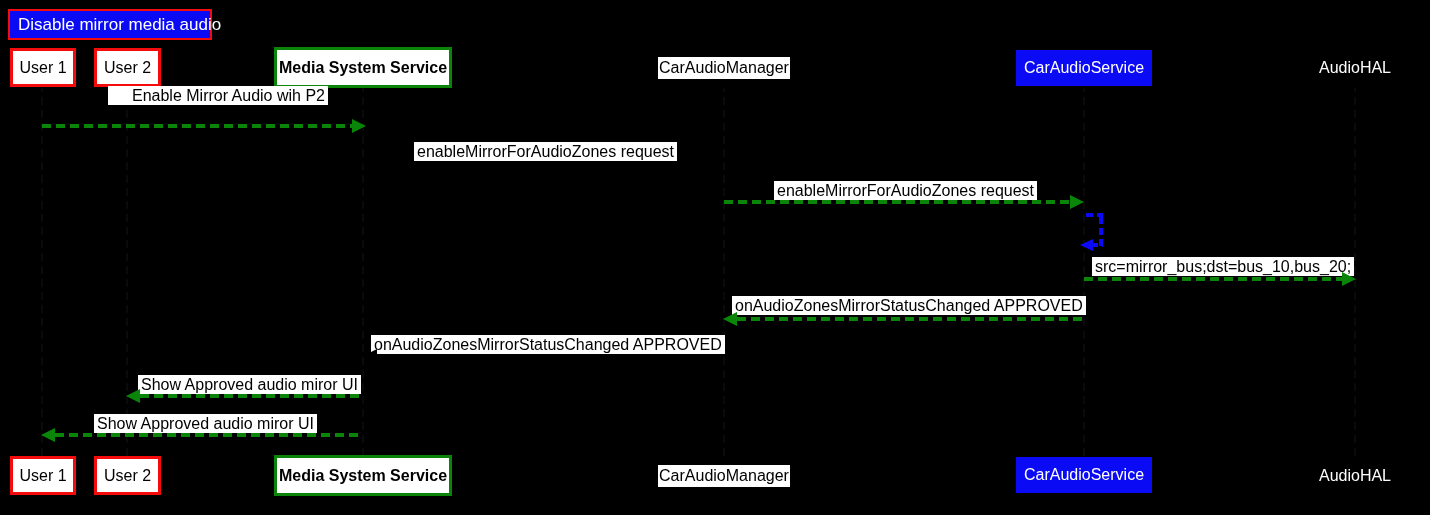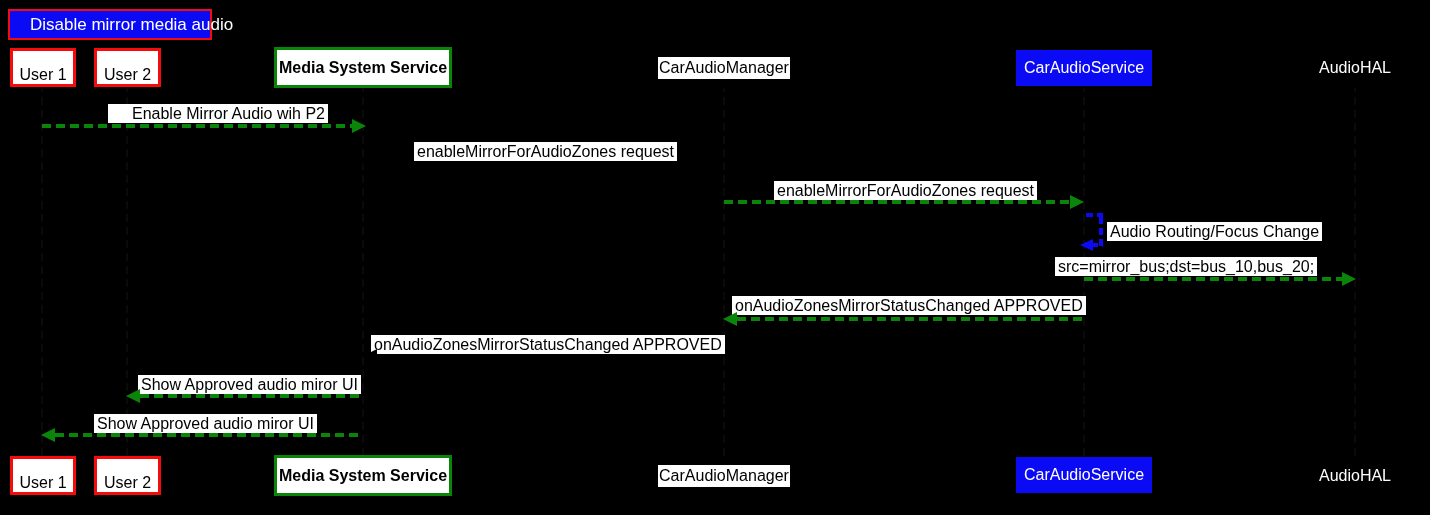--- a/index.html
+++ b/index.html
@@ -21,21 +21,21 @@
   }
   .stage { position: relative; width: 1430px; height: 515px; }
 
   
   .pbox {
     position: absolute;
     display: flex; align-items: center; justify-content: center;
     background: var(--label_bg); color: var(--text_dark);
     font-size: 16px; white-space: nowrap;
   }
-  .red-border   { border: 3px solid var(--red); align-items: flex-end; }
+  .red-border   { border: 3px solid var(--red); }
   .green-border { border: 3px solid var(--green); font-weight: bold; }
   .blue-box     { background: var(--blue); color: var(--text_light); border: none; }
   .plain-label  { background: var(--label_bg); color: var(--text_dark); text-align: center; }
   .bare-label   { background: transparent; color: var(--text_light); }
 
   
   .lifeline {
     position: absolute; width: 2px; top: 88px; height: 368px;
     background: repeating-linear-gradient(0deg, #0a0a0a 0 8px, transparent 8px 13px);
   }
@@ -66,21 +66,21 @@
   .arr-r.black { border-left-color: #000000; }
   .arr-l.blue  { border-top-width: 6px; border-bottom-width: 6px; border-right: 13px solid var(--blue); }
 
   
   .diagram-title {
     position: absolute; left: 8px; top: 9px;
     width: 204px; height: 31px;
     background: var(--blue); color: var(--text_light);
     border: 2px solid var(--red);
     font-size: 17px; line-height: 27px;
-    padding-left: 20px; white-space: nowrap;
+    padding-left: 8px; white-space: nowrap;
   }
 </style>
 </head>
 <body>
 
 <div class="stage">
 
   <div class="diagram-title">Disable mirror media audio</div>
 
   <div class="lifeline" style="left:41px"></div>
@@ -102,39 +102,38 @@
   <div class="pbox plain-label" style="left:658px; top:57px; width:132px; height:22px;">
       <span>CarAudioManager</span>
     </div>
   <div class="pbox blue-box" style="left:1016px;top:50px; width:136px; height:36px;">
       <span>CarAudioService</span>
     </div>
   <div class="pbox bare-label" style="left:1317px;top:57px; width:76px;  height:22px;">
       <span>AudioHAL</span>
     </div>
 
-  <div class="msg-label" style="left:108px; top:104px;padding-left:24px;">Enable Mirror Audio wih P2</div>
+  <div class="msg-label" style="left:108px; top:86px;padding-left:24px;">Enable Mirror Audio wih P2</div>
   <div class="hline green" style="left:42px; top:124px; width:312px;"></div>
   <div class="arr arr-r" style="left:352px; top:119px;"></div>
 
   <div class="msg-label" style="left:414px; top:142px;">enableMirrorForAudioZones request</div>
   <div class="hline black" style="left:363px; top:161px; width:348px;"></div>
   <div class="arr arr-r black" style="left:710px; top:156px;"></div>
 
   <div class="msg-label" style="left:774px; top:181px;">enableMirrorForAudioZones request</div>
   <div class="hline green" style="left:724px; top:200px; width:346px;"></div>
   <div class="arr arr-r" style="left:1070px; top:195px;"></div>
 
   <div class="hline blue" style="left:1086px; top:213px; width:17px;"></div>
   <div class="vline blue" style="left:1099px; top:213px; height:33px;"></div>
   <div class="hline blue" style="left:1091px; top:243px; width:12px;"></div>
   <div class="arr arr-l blue" style="left:1080px; top:239px;"></div>
-  <div class="msg-label" style="left:1107px; top:222px;">Audio Routing/Focus Change</div>
 
-  <div class="msg-label" style="left:1055px; top:257px;">src=mirror_bus;dst=bus_10,bus_20;</div>
+  <div class="msg-label" style="left:1092px; top:257px;">src=mirror_bus;dst=bus_10,bus_20;</div>
   <div class="hline green" style="left:1084px; top:277px; width:258px;"></div>
   <div class="arr arr-r" style="left:1342px; top:272px;"></div>
 
   <div class="msg-label" style="left:732px; top:296px;">onAudioZonesMirrorStatusChanged APPROVED</div>
   <div class="arr arr-l" style="left:723px; top:312px;"></div>
   <div class="hline green" style="left:737px; top:317px; width:347px;"></div>
 
   <div class="msg-label" style="left:371px; top:335px;">onAudioZonesMirrorStatusChanged APPROVED</div>
   <div class="arr arr-l black" style="left:363px; top:349px;"></div>
   <div class="hline black" style="left:377px; top:354px; width:347px;"></div>

